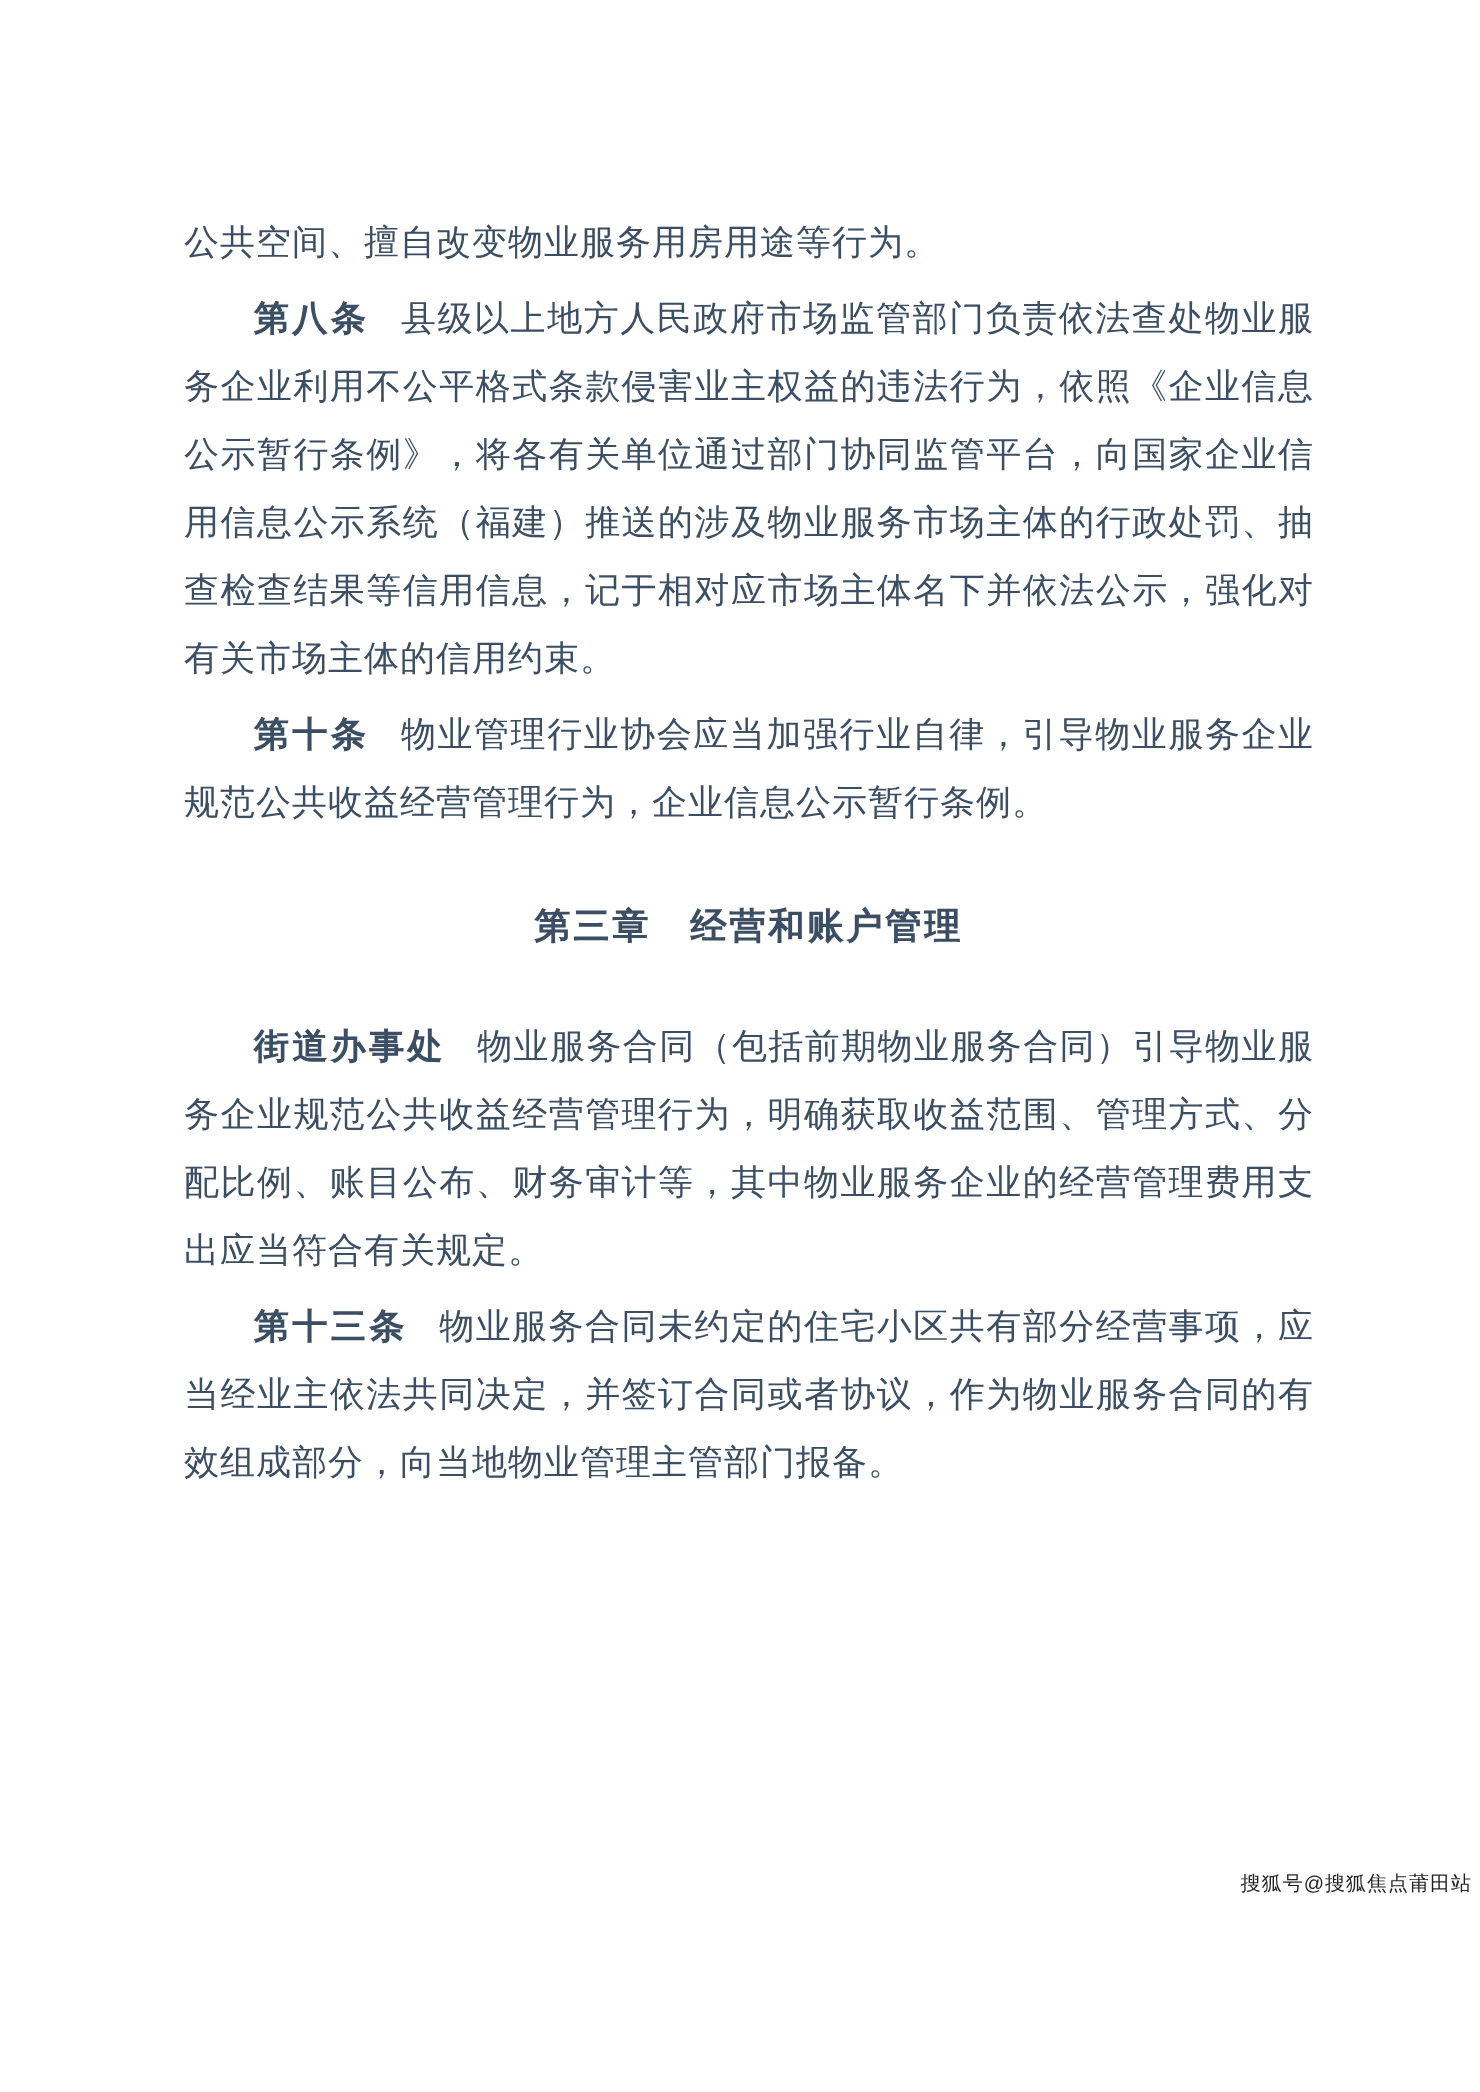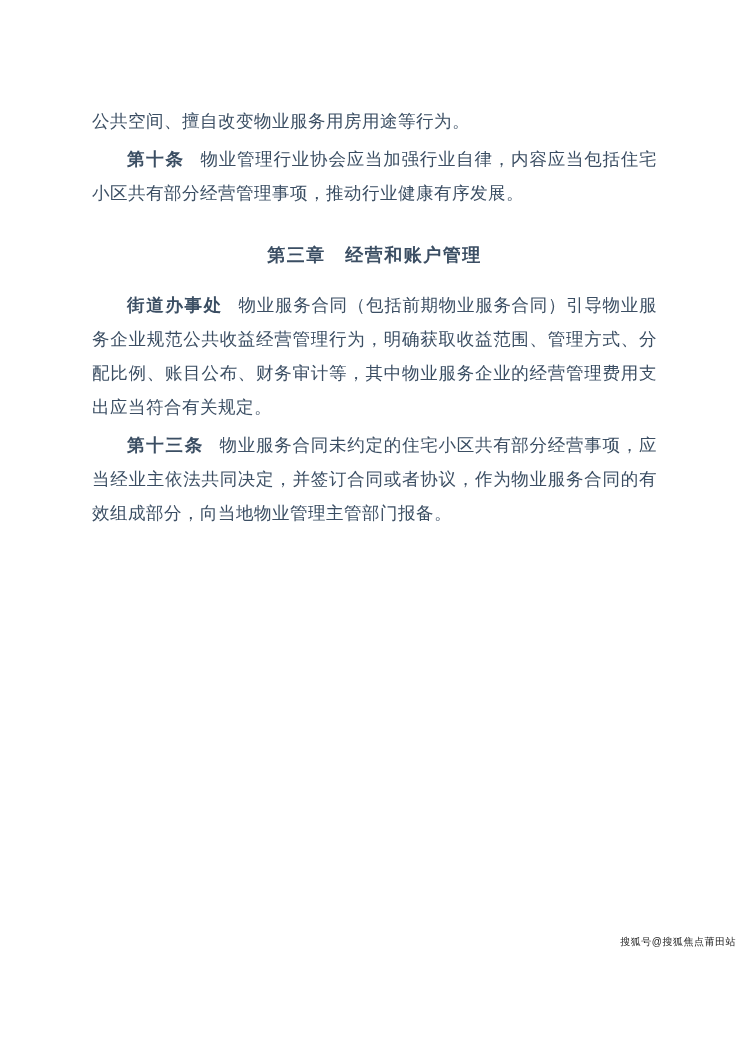--- a/index.html
+++ b/index.html
@@ -41,21 +41,21 @@
     font-weight: bold;
     margin-right: 0.6em;
     letter-spacing: 1.5px;
   }
   .chapter-heading {
     text-align: center;
     text-indent: 0;
     font-size: 18px;
     font-weight: bold;
     color: var(--text, #3b4e63);
-    margin: 28px 0 16px 0;
+    margin: 28px 0 26px 0;
     letter-spacing: 1.5px;
     line-height: 34px;
   }
   .page-number {
     position: absolute;
     right: 92px;
     top: 964px;
     color: var(--text, #3b4e63);
     font-size: 16px;
     letter-spacing: 3px;
@@ -73,25 +73,29 @@
 </head>
 <body>
 
 <div class="page">
   <main class="content">
 
     <p class="para continuation">
       <span>公共空间、擅自改变物业服务用房用途等行为。</span>
     </p>
 
+    <p class="para">
+      <span class="article-label">第八条</span>
+      <span>县级以上地方人民政府市场监管部门负责依法查处物业服务企业利用不公平格式条款侵害业主权益的违法行为，依照《企业信息公示暂行条例》，将各有关单位通过部门协同监管平台，向国家企业信用信息公示系统（福建）推送的涉及物业服务市场主体的行政处罚、抽查检查结果等信用信息，记于相对应市场主体名下并依法公示，强化对有关市场主体的信用约束。</span>
+    </p>
 
 
     <p class="para">
       <span class="article-label">第十条</span>
-      <span>物业管理行业协会应当加强行业自律，内容应当包括住宅小区共有部分经营管理事项，推动行业健康有序发展。</span>
+      <span>物业管理行业协会应当加强行业自律，引导物业服务企业规范公共收益经营管理行为，企业信息公示暂行条例。</span>
     </p>
 
     <h2 class="chapter-heading">第三章　经营和账户管理</h2>
 
 
     <p class="para">
       <span class="article-label">街道办事处</span>
       <span>物业服务合同（包括前期物业服务合同）引导物业服务企业规范公共收益经营管理行为，明确获取收益范围、管理方式、分配比例、账目公布、财务审计等，其中物业服务企业的经营管理费用支出应当符合有关规定。</span>
     </p>
 

